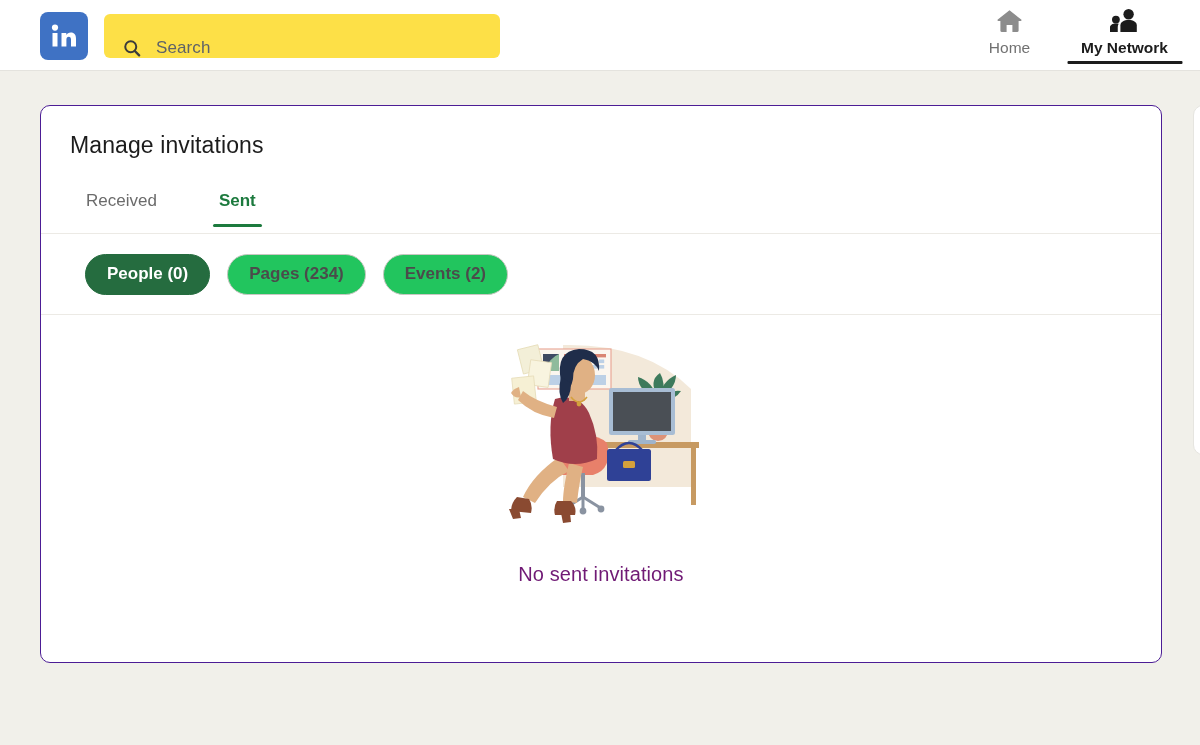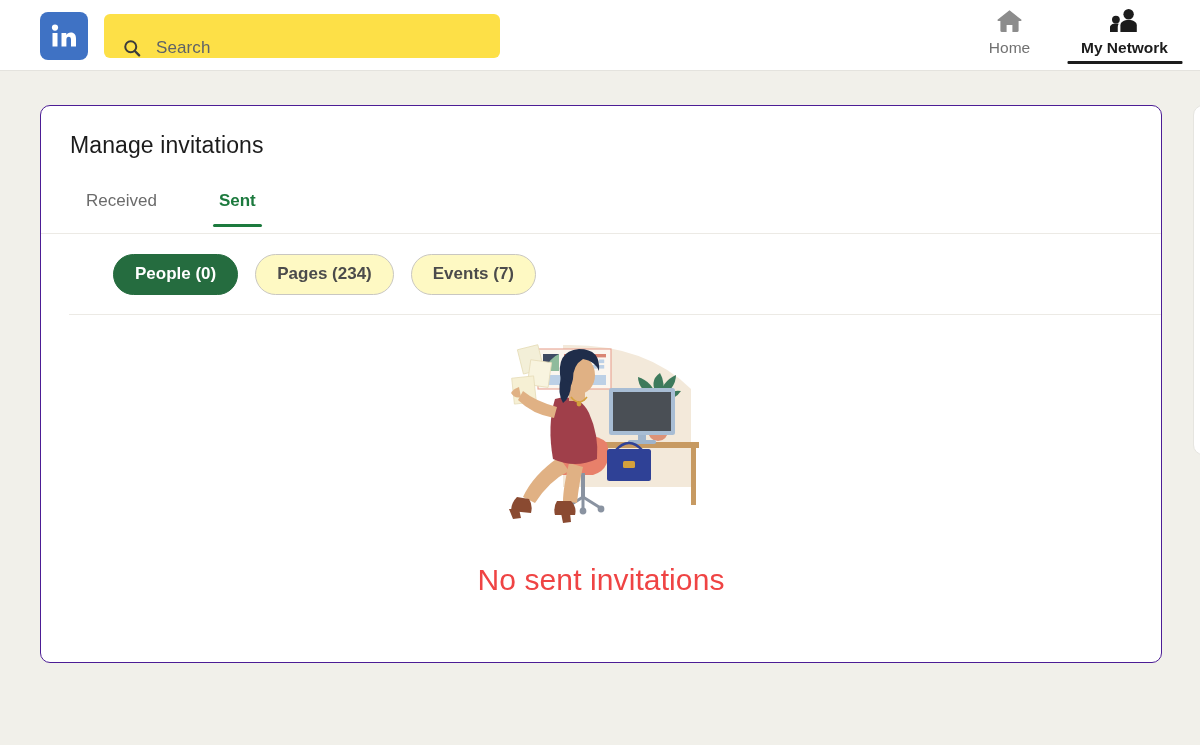--- a/index.html
+++ b/index.html
@@ -114,28 +114,27 @@
     position: absolute; left: 0; right: 0; bottom: 0;
     height: 3px; background: #1c7a3e; border-radius: 2px;
   }
 
   .pills {
     height: 81px;
     padding-left: 44px;
     display: flex; align-items: center;
     gap: 17px;
     border-bottom: 1px solid #eceae5;
-    margin-left: 28px;
   }
   .pill {
     height: 41px;
     padding: 0 21px;
     border-radius: 21px;
     border: 1px solid #c9c7c2;
-    background: #fef9c3;
+    background: #22c55e;
     color: #4b4b4b;
     font-size: 17px;
     font-weight: 600;
     display: flex; align-items: center;
     cursor: pointer;
     white-space: nowrap;
   }
   .pill.selected {
     background: #256c3f;
     border-color: #256c3f;
@@ -143,22 +142,22 @@
   }
 
   .empty-state {
     display: flex; flex-direction: column;
     align-items: center;
     padding-top: 22px;
   }
   .illustration { width: 212px; height: 197px; }
   .empty-text {
     margin-top: 29px;
-    font-size: 30px;
-    color: #ef4444;
+    font-size: 20px;
+    color: #701a75;
     letter-spacing: .1px;
   }
 
   
   .side-card {
     position: absolute;
     left: 1193px; top: 105px;
     width: 80px; height: 350px;
     background: #ffffff;
     border: 1px solid #e6e5e0;
@@ -230,21 +229,21 @@
   </div>
 
   <div class="pills">
     <div class="pill selected">
       <span>People (0)</span>
     </div>
     <div class="pill">
       <span>Pages (234)</span>
     </div>
     <div class="pill">
-      <span>Events (7)</span>
+      <span>Events (2)</span>
     </div>
   </div>
 
   <div class="empty-state">
 
     <svg class="illustration" viewBox="0 0 212 197">
 
       <path d="M68 8 Q150 6 196 52 L196 150 L68 150 Z" fill="#f3e9da"></path>
 
       <rect x="43" y="12" width="73" height="40" fill="#fbf6ef" stroke="#e8a392" stroke-width="1.1"></rect>

